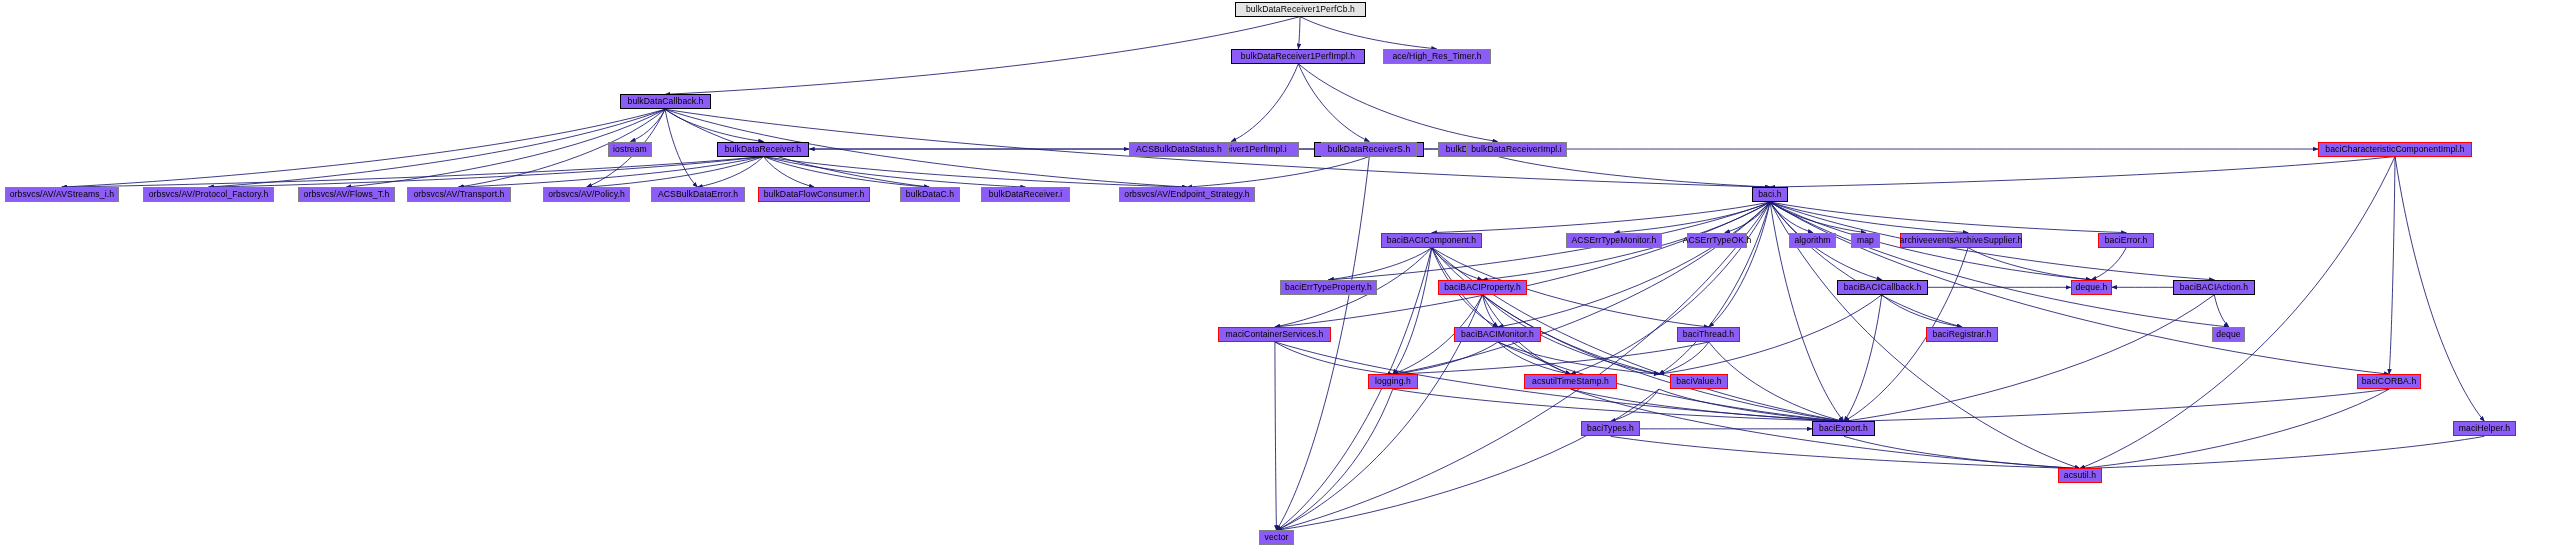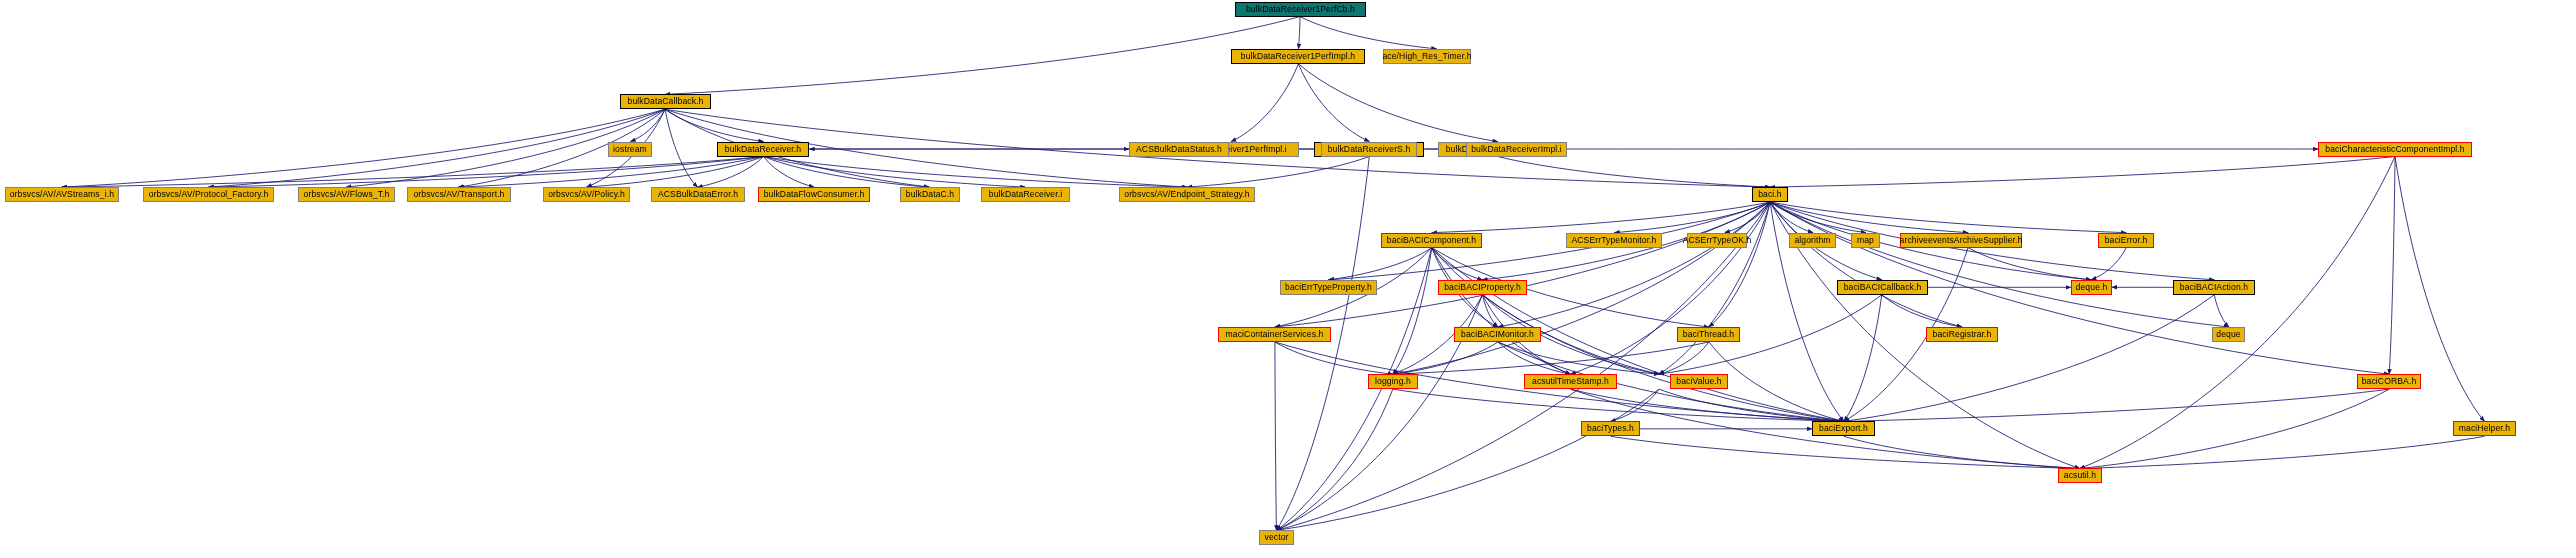--- a/index.html
+++ b/index.html
@@ -23,32 +23,32 @@
     width: 2576px;
     height: 559px;
   }
   .node {
     position: absolute;
     box-sizing: border-box;
     display: flex;
     align-items: center;
     justify-content: center;
     height: 15px;
-    background: #eab308;
+    background: #8b5cf6;
     border: 0.7px solid #808080;
     font-size: 8.6px;
     line-height: 1;
     color: #000000;
     white-space: nowrap;
     letter-spacing: 0.1px;
     z-index: 5;
   }
   .node.red   { border: 0.7px solid #ff0000; }
   .node.black { border: 0.7px solid #000000; }
-  .node.root  { border: 0.7px solid #000000; background: #0f766e; }
+  .node.root  { border: 0.7px solid #000000; background: #e5e5e5; }
   .node .lbl { pointer-events: none; }
 </style>
 </head>
 <body>
 
 <div id="graph">
   <svg id="edges" viewBox="0 0 3959 859" preserveAspectRatio="none" aria-hidden="true">
       <defs>
         <marker id="ah" markerWidth="9" markerHeight="7" refX="8" refY="3.5" orient="auto" markerUnits="userSpaceOnUse">
           <path d="M0,0 L9,3.5 L0,7 z" fill="#191970"></path>
@@ -166,21 +166,21 @@
       <path d="M3267.84,380.5 C3254.38875,407.725 3230.1765,424.06 3214.035,430" fill="none" stroke="#191970" stroke-width="1.3" marker-end="url(#ah)"></path>
       <path d="M3024.72,380.5 C3072.04875,407.725 3157.2405,424.06 3214.035,430" fill="none" stroke="#191970" stroke-width="1.3" marker-end="url(#ah)"></path>
       <path d="M3024.72,380.5 C2976.9874999999997,527.35 2891.069,615.46 2833.79,647.5" fill="none" stroke="#191970" stroke-width="1.3" marker-end="url(#ah)"></path>
     </svg>
 <div class="node root" style="left: 1235px; top: 1.6px; width: 131px;">
       <span class="lbl">bulkDataReceiver1PerfCb.h</span>
     </div>
     <div class="node black" style="left: 1231px; top: 49px; width: 134px;">
       <span class="lbl">bulkDataReceiver1PerfImpl.h</span>
     </div>
-    <div class="node " style="left: 1383px; top: 49px; width: 88px;">
+    <div class="node " style="left: 1383px; top: 49px; width: 108px;">
       <span class="lbl">ace/High_Res_Timer.h</span>
     </div>
     <div class="node black" style="left: 620px; top: 94px; width: 91px;">
       <span class="lbl">bulkDataCallback.h</span>
     </div>
     <div class="node " style="left: 1163px; top: 142px; width: 136px;">
       <span class="lbl">bulkDataReceiver1PerfImpl.i</span>
     </div>
     <div class="node black" style="left: 1314px; top: 142px; width: 110px;">
       <span class="lbl">bulkDataReceiverImpl.h</span>

